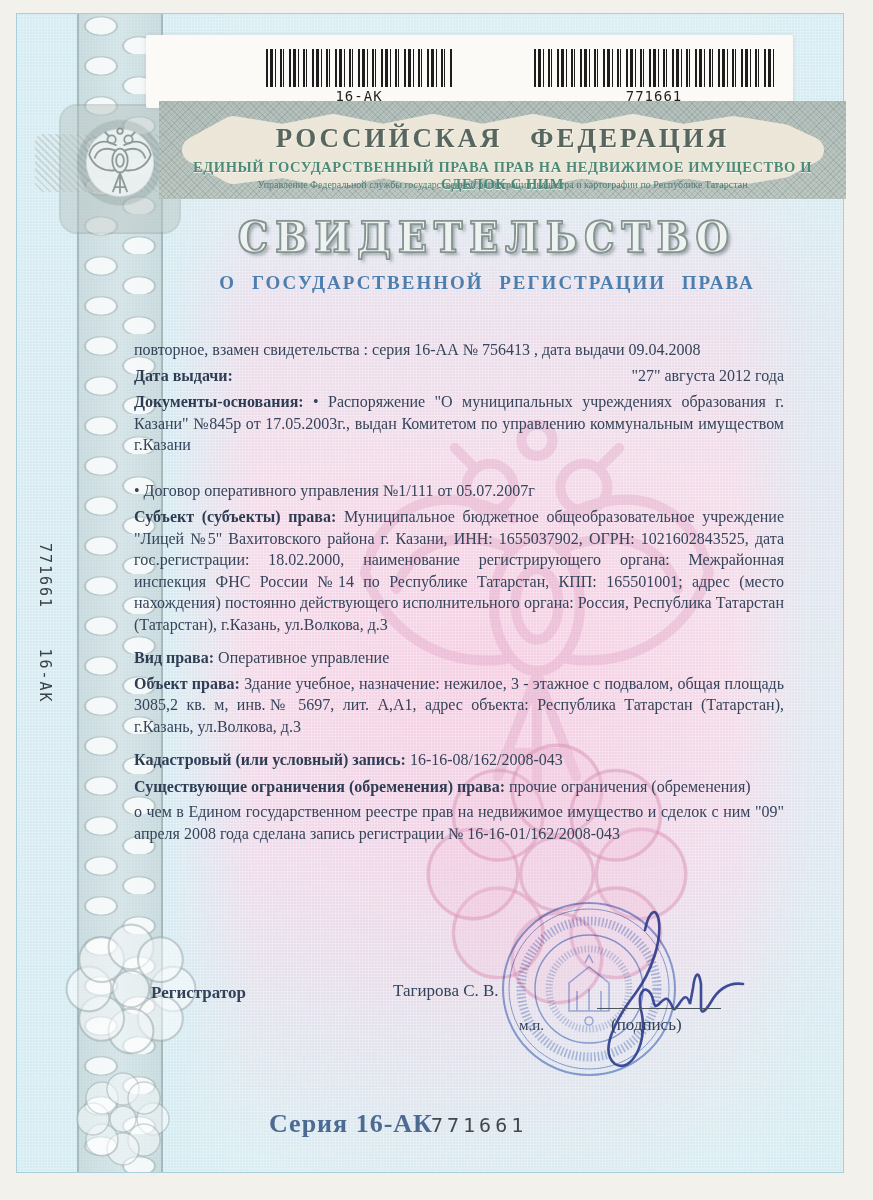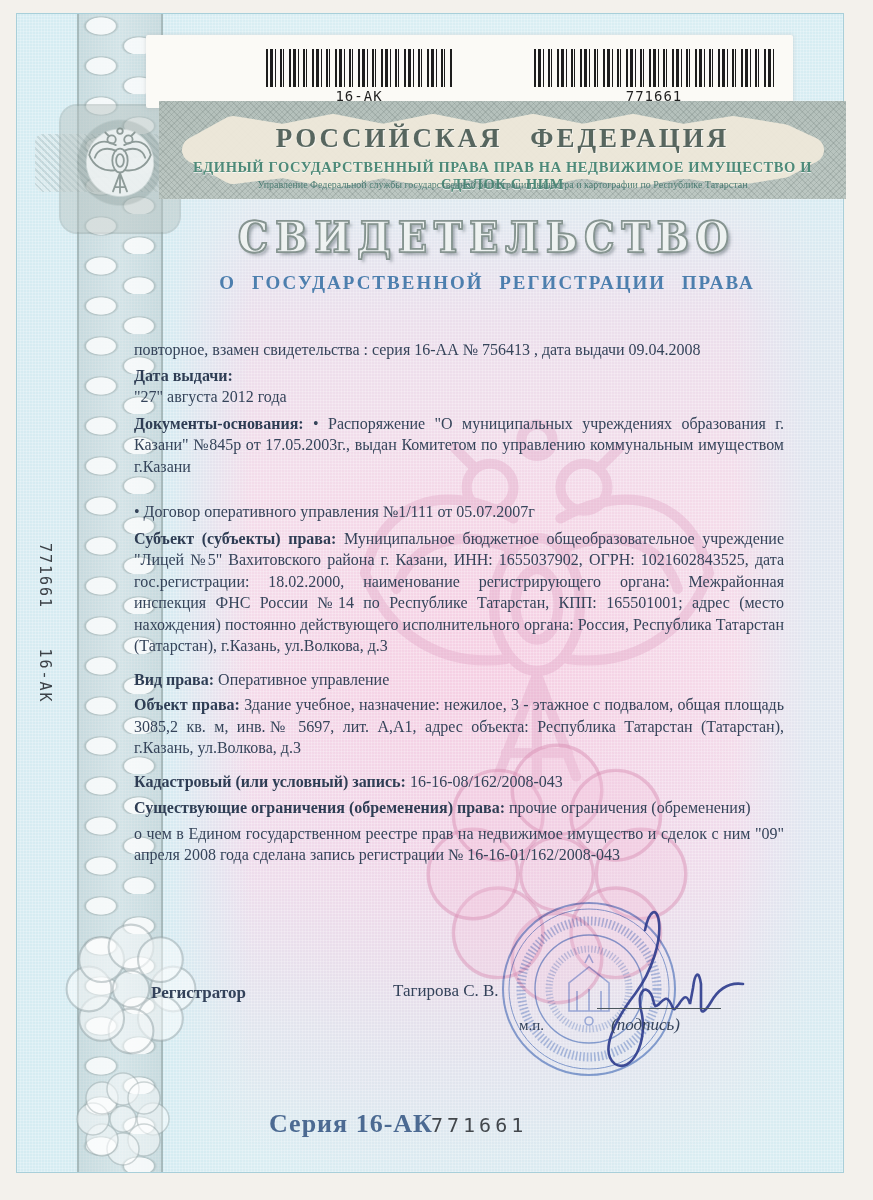--- a/index.html
+++ b/index.html
@@ -99,34 +99,34 @@
     position: absolute; left: 120px; top: 258px; width: 700px; text-align: center;
     font-size: 19px; font-weight: bold; letter-spacing: 2px; word-spacing: 9px;
     color: #4d7fae;
   }
   
   .body-text {
     position: absolute; left: 117px; top: 325px; width: 650px;
     font-size: 16px; color: #35445a; line-height: 21.5px;
   }
   .body-text p { text-align: justify; margin-bottom: 4px; }
-  .body-text .row2 { display: flex; justify-content: space-between; margin-bottom: 5px; flex-direction: column; }
+  .body-text .row2 { display: flex; justify-content: space-between; margin-bottom: 5px; }
   b.lbl { color: #2e3d54; }
   .u { }
   .mt-sm { margin-top: 5px; }
   .mt-md { margin-top: 24px; }
   .mt-lg { margin-top: 12px; }
   
   .wm { position: absolute; pointer-events: none; }
   
   .sig-label { position: absolute; font-size: 17px; color: #33425a; }
   .registrar { left: 134px; top: 969px; font-weight: bold; }
   .registrar-name { left: 376px; top: 967px; }
   .mp { left: 502px; top: 1003px; font-size: 15px; }
-  .podpis { left: 594px; top: 1001px; font-style: italic; }
+  .podpis { left: 594px; top: 1001px; }
   .sig-line { position: absolute; left: 580px; top: 994px; width: 124px; height: 1px; background: #4a565c; }
   .stamp { position: absolute; left: 482px; top: 885px; mix-blend-mode: multiply; opacity: .85; }
   .signature { position: absolute; left: 540px; top: 878px; }
   
   .footer-series {
     position: absolute; left: 252px; top: 1095px; font-size: 26px; font-weight: bold;
     color: #4c6a92; letter-spacing: 1px;
   }
   .footer-number {
     position: absolute; left: 414px; top: 1099px; font-family: "DejaVu Sans Mono", monospace;

